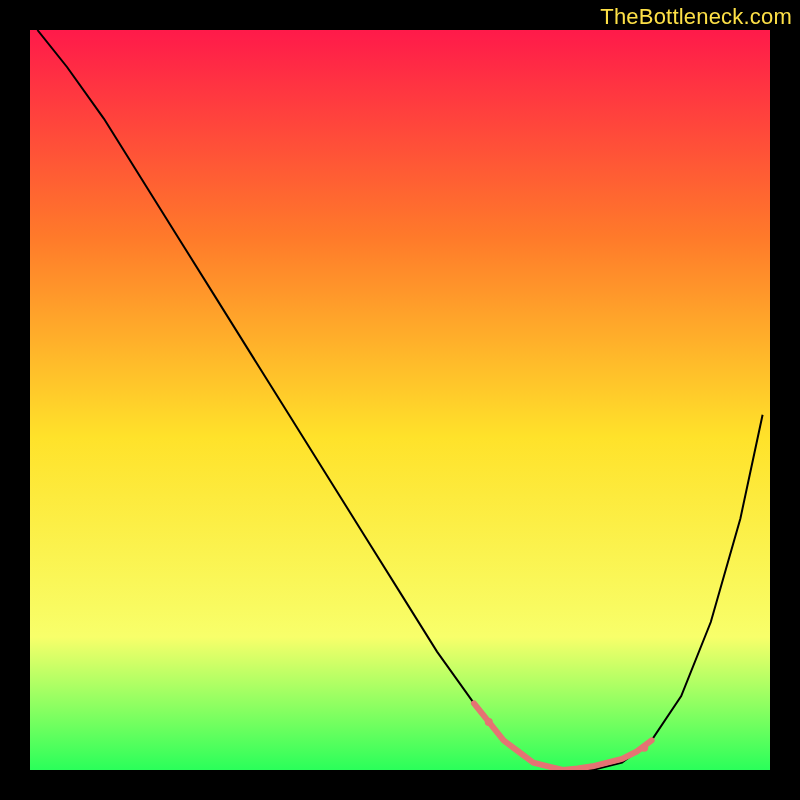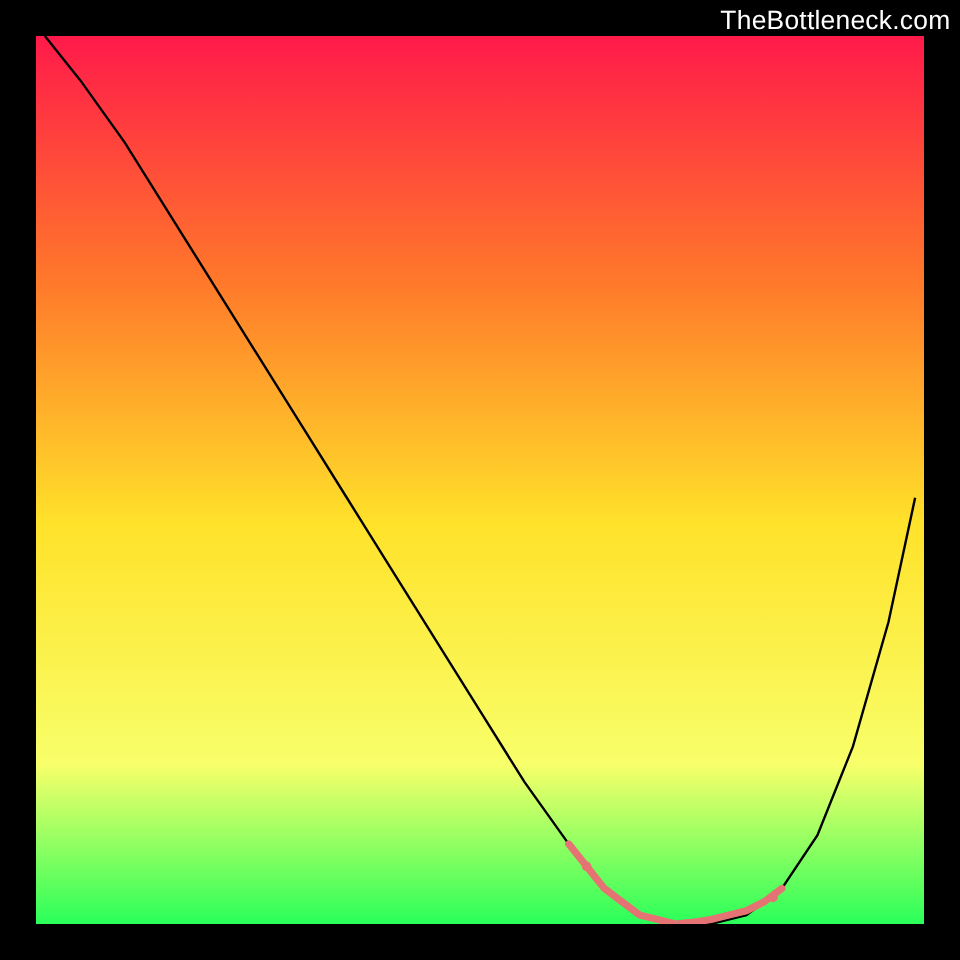--- a/index.html
+++ b/index.html
@@ -12,21 +12,21 @@
   }
   .container {
     position: relative;
     width: 800px;
     height: 800px;
   }
   .watermark {
     position: absolute;
     top: 4px;
     right: 8px;
-    color: #ffffff;
+    color: #fde047;
     font-size: 22px;
     font-weight: 500;
     letter-spacing: 0.2px;
     z-index: 10;
   }
   .plot-area {
     position: absolute;
     left: 30px;
     top: 30px;
     width: 740px;

